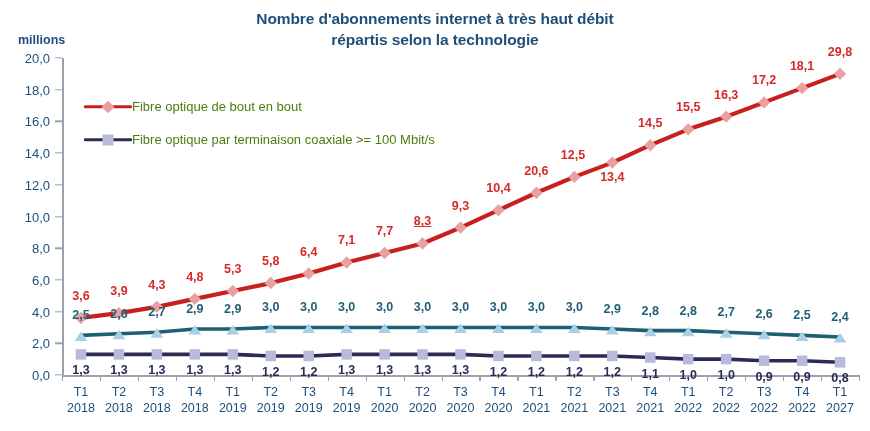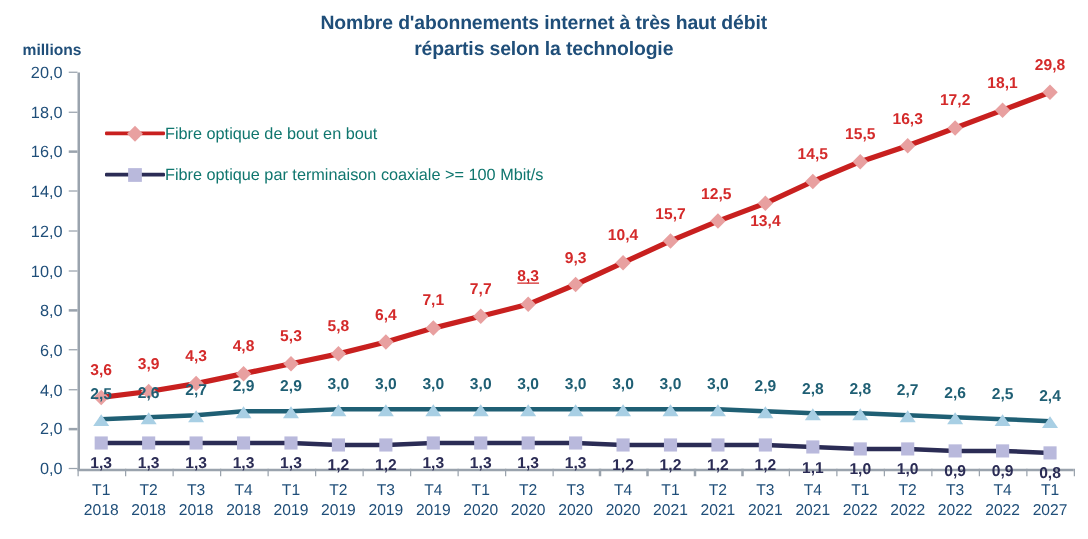--- a/index.html
+++ b/index.html
@@ -148,21 +148,21 @@
     height: 3.6px;
     transform: translateY(-50%);
     border-radius: 1px;
   }
   .legend-key .lk-marker {
     position: absolute;
     left: 50%;
     top: 50%;
   }
   .legend-label {
-    color: #0f766e;
+    color: #4d7c0f;
     font-size: 13px;
     white-space: nowrap;
   }
 
   .mk-diamond {
     width: 9px;
     height: 9px;
     transform: translate(-50%, -50%) rotate(45deg);
   }
   .mk-triangle {
@@ -429,21 +429,21 @@
       <div class="dlabel red" style="left: 156.881px; top: 284.845px;">4,3</div>
       <div class="dlabel red" style="left: 194.833px; top: 276.92px;">4,8</div>
       <div class="dlabel red" style="left: 232.786px; top: 268.995px;">5,3</div>
       <div class="dlabel red" style="left: 270.738px; top: 261.07px;">5,8</div>
       <div class="dlabel red" style="left: 308.69px; top: 251.56px;">6,4</div>
       <div class="dlabel red" style="left: 346.643px; top: 240.465px;">7,1</div>
       <div class="dlabel red" style="left: 384.595px; top: 230.955px;">7,7</div>
       <div class="dlabel red" style="left: 422.548px; top: 221.445px; text-decoration: underline;">8,3</div>
       <div class="dlabel red" style="left: 460.5px; top: 205.595px;">9,3</div>
       <div class="dlabel red" style="left: 498.452px; top: 188.16px;">10,4</div>
-      <div class="dlabel red" style="left: 536.405px; top: 170.725px;">15,7</div>
+      <div class="dlabel red" style="left: 536.405px; top: 170.725px;">20,6</div>
       <div class="dlabel red" style="left: 573px; top: 154.875px; text-align: center;">12,5</div>
       <div class="dlabel red" style="left: 612.31px; top: 140.61px; margin-top: 36px;">13,4</div>
       <div class="dlabel red" style="left: 650.262px; top: 123.175px;">14,5</div>
       <div class="dlabel red" style="left: 688.214px; top: 107.325px;">15,5</div>
       <div class="dlabel red" style="left: 726.167px; top: 94.645px;">16,3</div>
       <div class="dlabel red" style="left: 764.119px; top: 80.38px;">17,2</div>
       <div class="dlabel red" style="left: 802.071px; top: 66.115px;">18,1</div>
       <div class="dlabel red" style="left: 840.024px; top: 51.85px;">29,8</div>
       <div class="dlabel teal" style="left: 80.9762px; top: 315.375px;">2,5</div>
       <div class="dlabel teal" style="left: 118.929px; top: 313.79px;">2,6</div>

